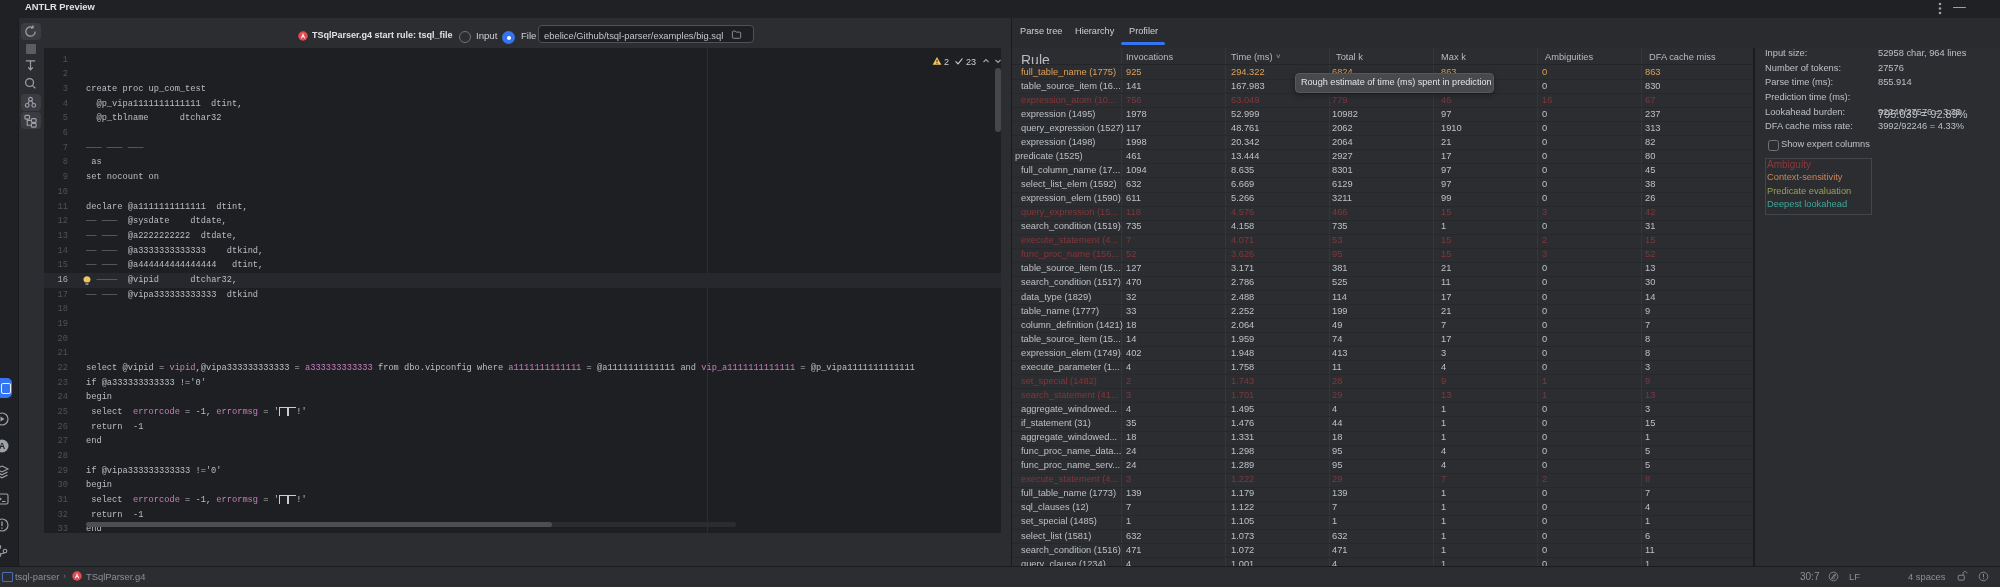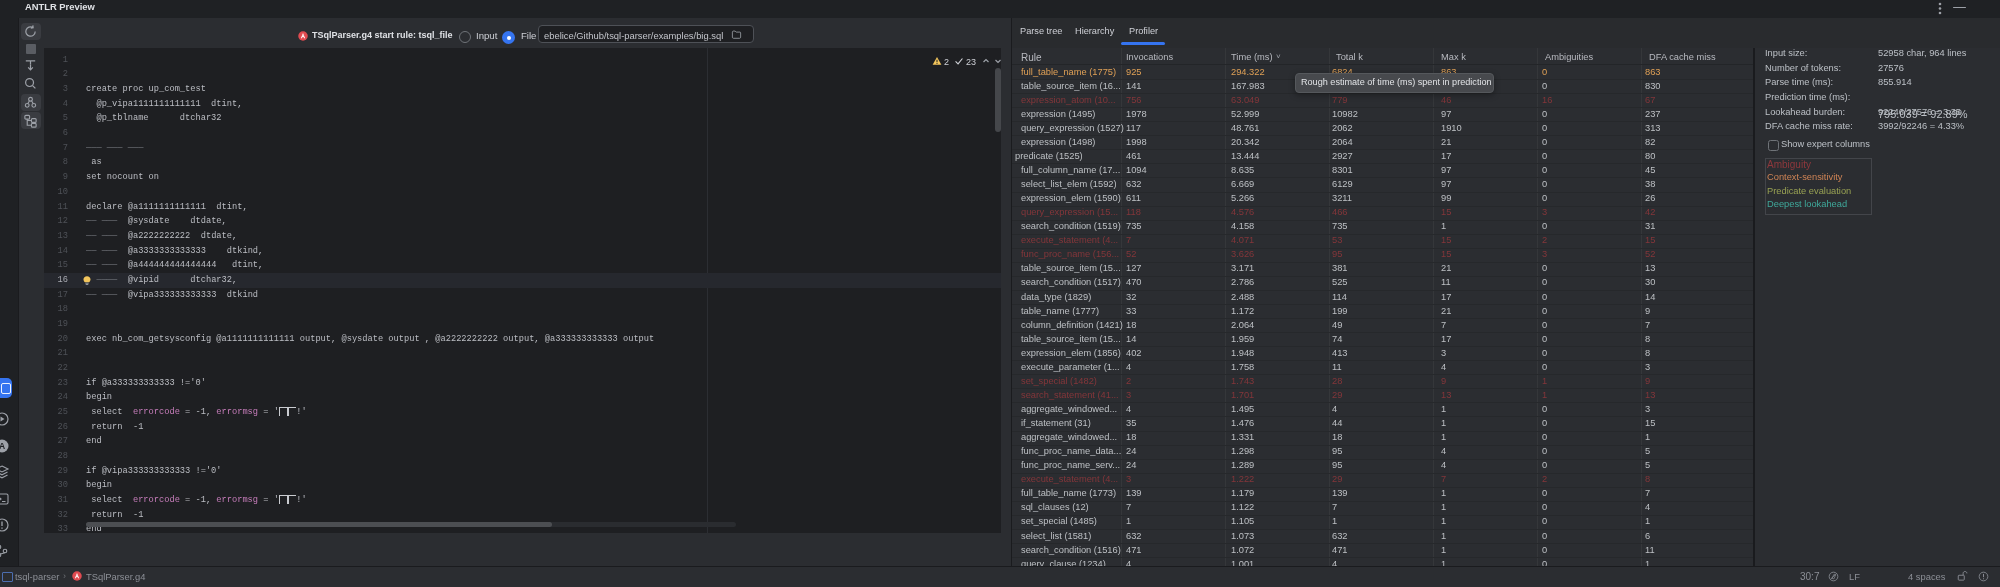--- a/index.html
+++ b/index.html
@@ -169,21 +169,21 @@
 <div class="abs mono" style="left:42px;top:92.7px;color:#bcbec4"><span class="dim">─── ─── ───</span></div>
 <div class="abs mono" style="left:42px;top:107.4px;color:#bcbec4"> as</div>
 <div class="abs mono" style="left:42px;top:122.1px;color:#bcbec4">set nocount on</div>
 <div class="abs mono" style="left:42px;top:151.5px;color:#bcbec4">declare @a1111111111111  dtint,</div>
 <div class="abs mono" style="left:42px;top:166.1px;color:#bcbec4"><span class="dim">── ───  </span>@sysdate    dtdate,</div>
 <div class="abs mono" style="left:42px;top:180.8px;color:#bcbec4"><span class="dim">── ───  </span>@a2222222222  dtdate,</div>
 <div class="abs mono" style="left:42px;top:195.5px;color:#bcbec4"><span class="dim">── ───  </span>@a3333333333333    dtkind,</div>
 <div class="abs mono" style="left:42px;top:210.2px;color:#bcbec4"><span class="dim">── ───  </span>@a444444444444444   dtint,</div>
 <div class="abs mono" style="left:42px;top:224.9px;color:#bcbec4">  <span class="dim">────</span>  @vipid      dtchar32,</div>
 <div class="abs mono" style="left:42px;top:239.5px;color:#bcbec4"><span class="dim">── ───  </span>@vipa333333333333  dtkind</div>
-<div class="abs mono" style="left:42px;top:283.6px;color:#bcbec4">exec nb_com_getsysconfig @a1111111111111 output, @sysdate output , @a2222222222 output, @a333333333333 output</div>
+<div class="abs mono" style="left:42px;top:312.9px;color:#bcbec4">select @vipid = <span class="pur">vipid</span>,@vipa333333333333 = <span class="pur">a333333333333</span> from dbo.vipconfig where <span class="pur">a1111111111111</span> = @a1111111111111 and <span class="pur">vip_a1111111111111</span> = @p_vipa1111111111111</div>
 <div class="abs mono" style="left:42px;top:327.6px;color:#bcbec4">if @a333333333333 !='0'</div>
 <div class="abs mono" style="left:42px;top:342.3px;color:#bcbec4">begin</div>
 <div class="abs mono" style="left:42px;top:357.0px;color:#bcbec4"> select  <span class="pur">errorcode</span> = -1, <span class="pur">errormsg</span> = '<span class="cjk">执行</span>!'</div>
 <div class="abs mono" style="left:42px;top:371.7px;color:#bcbec4"> return  -1</div>
 <div class="abs mono" style="left:42px;top:386.3px;color:#bcbec4">end</div>
 <div class="abs mono" style="left:42px;top:415.7px;color:#bcbec4">if @vipa333333333333 !='0'</div>
 <div class="abs mono" style="left:42px;top:430.4px;color:#bcbec4">begin</div>
 <div class="abs mono" style="left:42px;top:445.1px;color:#bcbec4"> select  <span class="pur">errorcode</span> = -1, <span class="pur">errormsg</span> = '<span class="cjk">准备</span>!'</div>
 <div class="abs mono" style="left:42px;top:459.7px;color:#bcbec4"> return  -1</div>
 <div class="abs mono" style="left:42px;top:474.4px;color:#bcbec4">end</div>
@@ -214,21 +214,21 @@
 <div class="abs" style="left:1075px;top:25.5px;font-size:9.2px;color:#ced0d6">Hierarchy</div>
 <div class="abs" style="left:1129px;top:25.5px;font-size:9.2px;color:#ced0d6">Profiler</div>
 <div class="abs" style="left:1121px;top:42px;width:44px;height:3px;background:#3574f0;border-radius:2px"></div>
 <div class="abs" style="left:1012px;top:48px;width:741px;height:518px;background:#2b2d31;overflow:hidden">
 <div class="abs" style="left:109px;top:0;width:1px;height:518px;background:#35373a"></div>
 <div class="abs" style="left:213px;top:0;width:1px;height:518px;background:#35373a"></div>
 <div class="abs" style="left:317px;top:0;width:1px;height:518px;background:#35373a"></div>
 <div class="abs" style="left:421px;top:0;width:1px;height:518px;background:#35373a"></div>
 <div class="abs" style="left:525px;top:0;width:1px;height:518px;background:#35373a"></div>
 <div class="abs" style="left:629px;top:0;width:1px;height:518px;background:#35373a"></div>
-<div class="abs" style="left:9px;top:3.5px;font-size:10px;color:#b8bac0;white-space:nowrap">Rule</div>
+<div class="abs" style="left:9px;top:3.5px;font-size:14px;color:#b8bac0;white-space:nowrap">Rule</div>
 <div class="abs" style="left:114px;top:3.5px;font-size:9.3px;color:#b8bac0;white-space:nowrap">Invocations</div>
 <div class="abs" style="left:219px;top:3.5px;font-size:9.3px;color:#b8bac0;white-space:nowrap">Time (ms)</div>
 <div class="abs" style="left:324px;top:3.5px;font-size:9.3px;color:#b8bac0;white-space:nowrap">Total k</div>
 <div class="abs" style="left:429px;top:3.5px;font-size:9.3px;color:#b8bac0;white-space:nowrap">Max k</div>
 <div class="abs" style="left:533px;top:3.5px;font-size:9.3px;color:#b8bac0;white-space:nowrap">Ambiguities</div>
 <div class="abs" style="left:637px;top:3.5px;font-size:9.3px;color:#b8bac0;white-space:nowrap">DFA cache miss</div>
 <div class="abs" style="left:264px;top:3.5px;font-size:8px;color:#9da1a8">˅</div>
 <div class="abs" style="left:0;top:16px;width:741px;height:1px;background:#232528"></div>
 <div class="row-orange" style="font-size:9.3px">
         <span class="cl" style="left:9px;top:18.5px">full_table_name (1775)</span>
@@ -396,21 +396,21 @@
         <span class="cl" style="left:219px;top:243.5px">2.488</span>
         <span class="cl" style="left:320px;top:243.5px">114</span>
         <span class="cl" style="left:429px;top:243.5px">17</span>
         <span class="cl" style="left:530px;top:243.5px">0</span>
         <span class="cl" style="left:633px;top:243.5px">14</span>
       </div>
 <div class="abs" style="left:0;top:256.0px;width:741px;height:1px;background:#26282b"></div>
 <div class="row-norm" style="font-size:9.3px">
         <span class="cl" style="left:9px;top:257.5px">table_name (1777)</span>
         <span class="cl" style="left:114px;top:257.5px">33</span>
-        <span class="cl" style="left:219px;top:257.5px">1.172</span>
+        <span class="cl" style="left:219px;top:257.5px">2.252</span>
         <span class="cl" style="left:320px;top:257.5px">199</span>
         <span class="cl" style="left:429px;top:257.5px">21</span>
         <span class="cl" style="left:530px;top:257.5px">0</span>
         <span class="cl" style="left:633px;top:257.5px">9</span>
       </div>
 <div class="abs" style="left:0;top:270.0px;width:741px;height:1px;background:#26282b"></div>
 <div class="row-norm" style="font-size:9.3px">
         <span class="cl" style="left:9px;top:271.6px">column_definition (1421)</span>
         <span class="cl" style="left:114px;top:271.6px">18</span>
         <span class="cl" style="left:219px;top:271.6px">2.064</span>
@@ -424,21 +424,21 @@
         <span class="cl" style="left:9px;top:285.6px">table_source_item (15...</span>
         <span class="cl" style="left:114px;top:285.6px">14</span>
         <span class="cl" style="left:219px;top:285.6px">1.959</span>
         <span class="cl" style="left:320px;top:285.6px">74</span>
         <span class="cl" style="left:429px;top:285.6px">17</span>
         <span class="cl" style="left:530px;top:285.6px">0</span>
         <span class="cl" style="left:633px;top:285.6px">8</span>
       </div>
 <div class="abs" style="left:0;top:298.1px;width:741px;height:1px;background:#26282b"></div>
 <div class="row-norm" style="font-size:9.3px">
-        <span class="cl" style="left:9px;top:299.7px">expression_elem (1856)</span>
+        <span class="cl" style="left:9px;top:299.7px">expression_elem (1749)</span>
         <span class="cl" style="left:114px;top:299.7px">402</span>
         <span class="cl" style="left:219px;top:299.7px">1.948</span>
         <span class="cl" style="left:320px;top:299.7px">413</span>
         <span class="cl" style="left:429px;top:299.7px">3</span>
         <span class="cl" style="left:530px;top:299.7px">0</span>
         <span class="cl" style="left:633px;top:299.7px">8</span>
       </div>
 <div class="abs" style="left:0;top:312.2px;width:741px;height:1px;background:#26282b"></div>
 <div class="row-norm" style="font-size:9.3px">
         <span class="cl" style="left:9px;top:313.8px">execute_parameter (1...</span>

